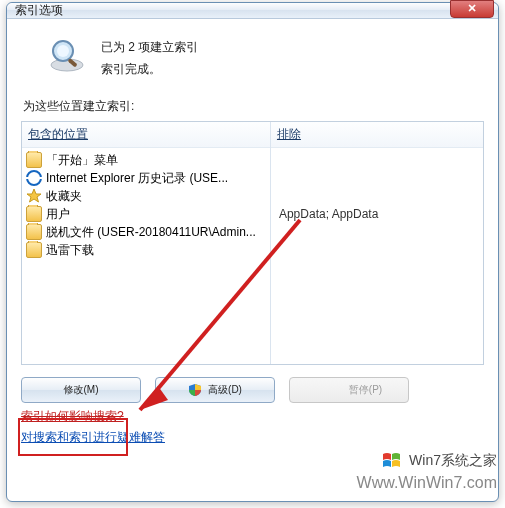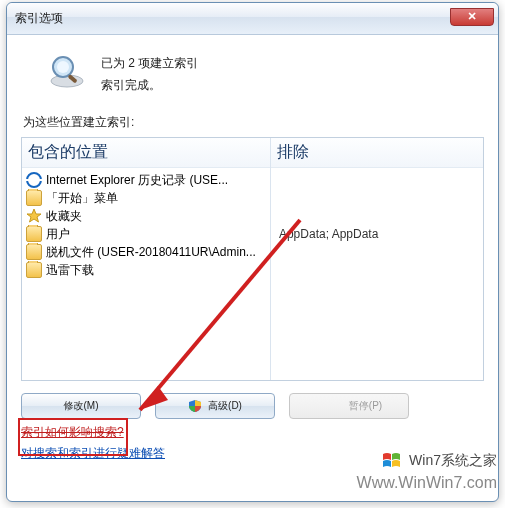--- a/index.html
+++ b/index.html
@@ -14,21 +14,21 @@
   .win {
     position: absolute;
     left: 6px; top: 2px;
     width: 493px; height: 500px;
     border: 1px solid #6a8fb3;
     border-radius: 6px;
     background: #fff;
     box-shadow: 0 2px 10px rgba(0,0,0,.25);
   }
   .titlebar {
-    height: 32px;
+    height: 16px;
     background: linear-gradient(#fdfdfe,#e6edf6 45%,#d7e2ef 46%,#e8f0f9);
     border-bottom: 1px solid #b8c9dc;
     border-radius: 6px 6px 0 0;
     display:flex; align-items:center;
     padding: 0 4px 0 8px;
   }
   .titlebar .title { font-size:12px; color:#222; }
   .titlebar .spacer { flex:1; }
   .closebtn {
     width: 44px; height:18px;
@@ -54,21 +54,22 @@
     position:relative;
   }
   .col { overflow:hidden; }
   .col-left { width:54%; border-right:1px solid #dae4ef;}
   .col-right{ flex:1; }
   .colhead {
     padding:4px 6px;
     color:#1a3a66;
     border-bottom:1px solid #e3ebf3;
     background:linear-gradient(#fdfeff,#f2f6fb);
-    font-size:16px;
+    font-size:12px;
+    text-decoration:underline;
   }
   .list { padding:3px 4px; }
   .row { display:flex; align-items:center; gap:4px; height:18px; white-space:nowrap; overflow:hidden; }
   .row span.txt { overflow:hidden; text-overflow:ellipsis; }
   .ic { width:16px; height:16px; flex:0 0 16px; display:inline-block; }
   .ic-folder { background:linear-gradient(#ffe9a8,#f3c24b); border:1px solid #cda23a; border-radius:2px;}
   .ic-folder::before{content:"";display:block;width:8px;height:3px;background:#f6d179;border:1px solid #cda23a;border-bottom:none;border-radius:2px 2px 0 0;position:relative;top:-4px;left:1px;}
   .ic-ie {
     border-radius:50%;
     border:2px solid #1566c0;
@@ -151,26 +152,26 @@
       </div>
     </div>
 
     <div class="section-label">为这些位置建立索引:</div>
 
     <div class="panel">
       <div class="col col-left">
         <div class="colhead">包含的位置</div>
         <div class="list">
           <div class="row">
+              <span class="ic ic-folder"></span>
+              <span class="txt">「开始」菜单</span>
+            </div>
+          <div class="row">
               <span class="ic ic-ie"></span>
               <span class="txt">Internet Explorer 历史记录 (USE...</span>
-            </div>
-          <div class="row">
-              <span class="ic ic-folder"></span>
-              <span class="txt">「开始」菜单</span>
             </div>
           <div class="row">
             <span class="ic ic-star">
               <svg viewBox="0 0 16 16">
                   <polygon points="8,1 10,6 15,6 11,9 12.5,14 8,11 3.5,14 5,9 1,6 6,6" fill="#f5c542" stroke="#c79a1e"></polygon>
                 </svg>
             </span>
             <span class="txt">收藏夹</span>
           </div>
           <div class="row">

